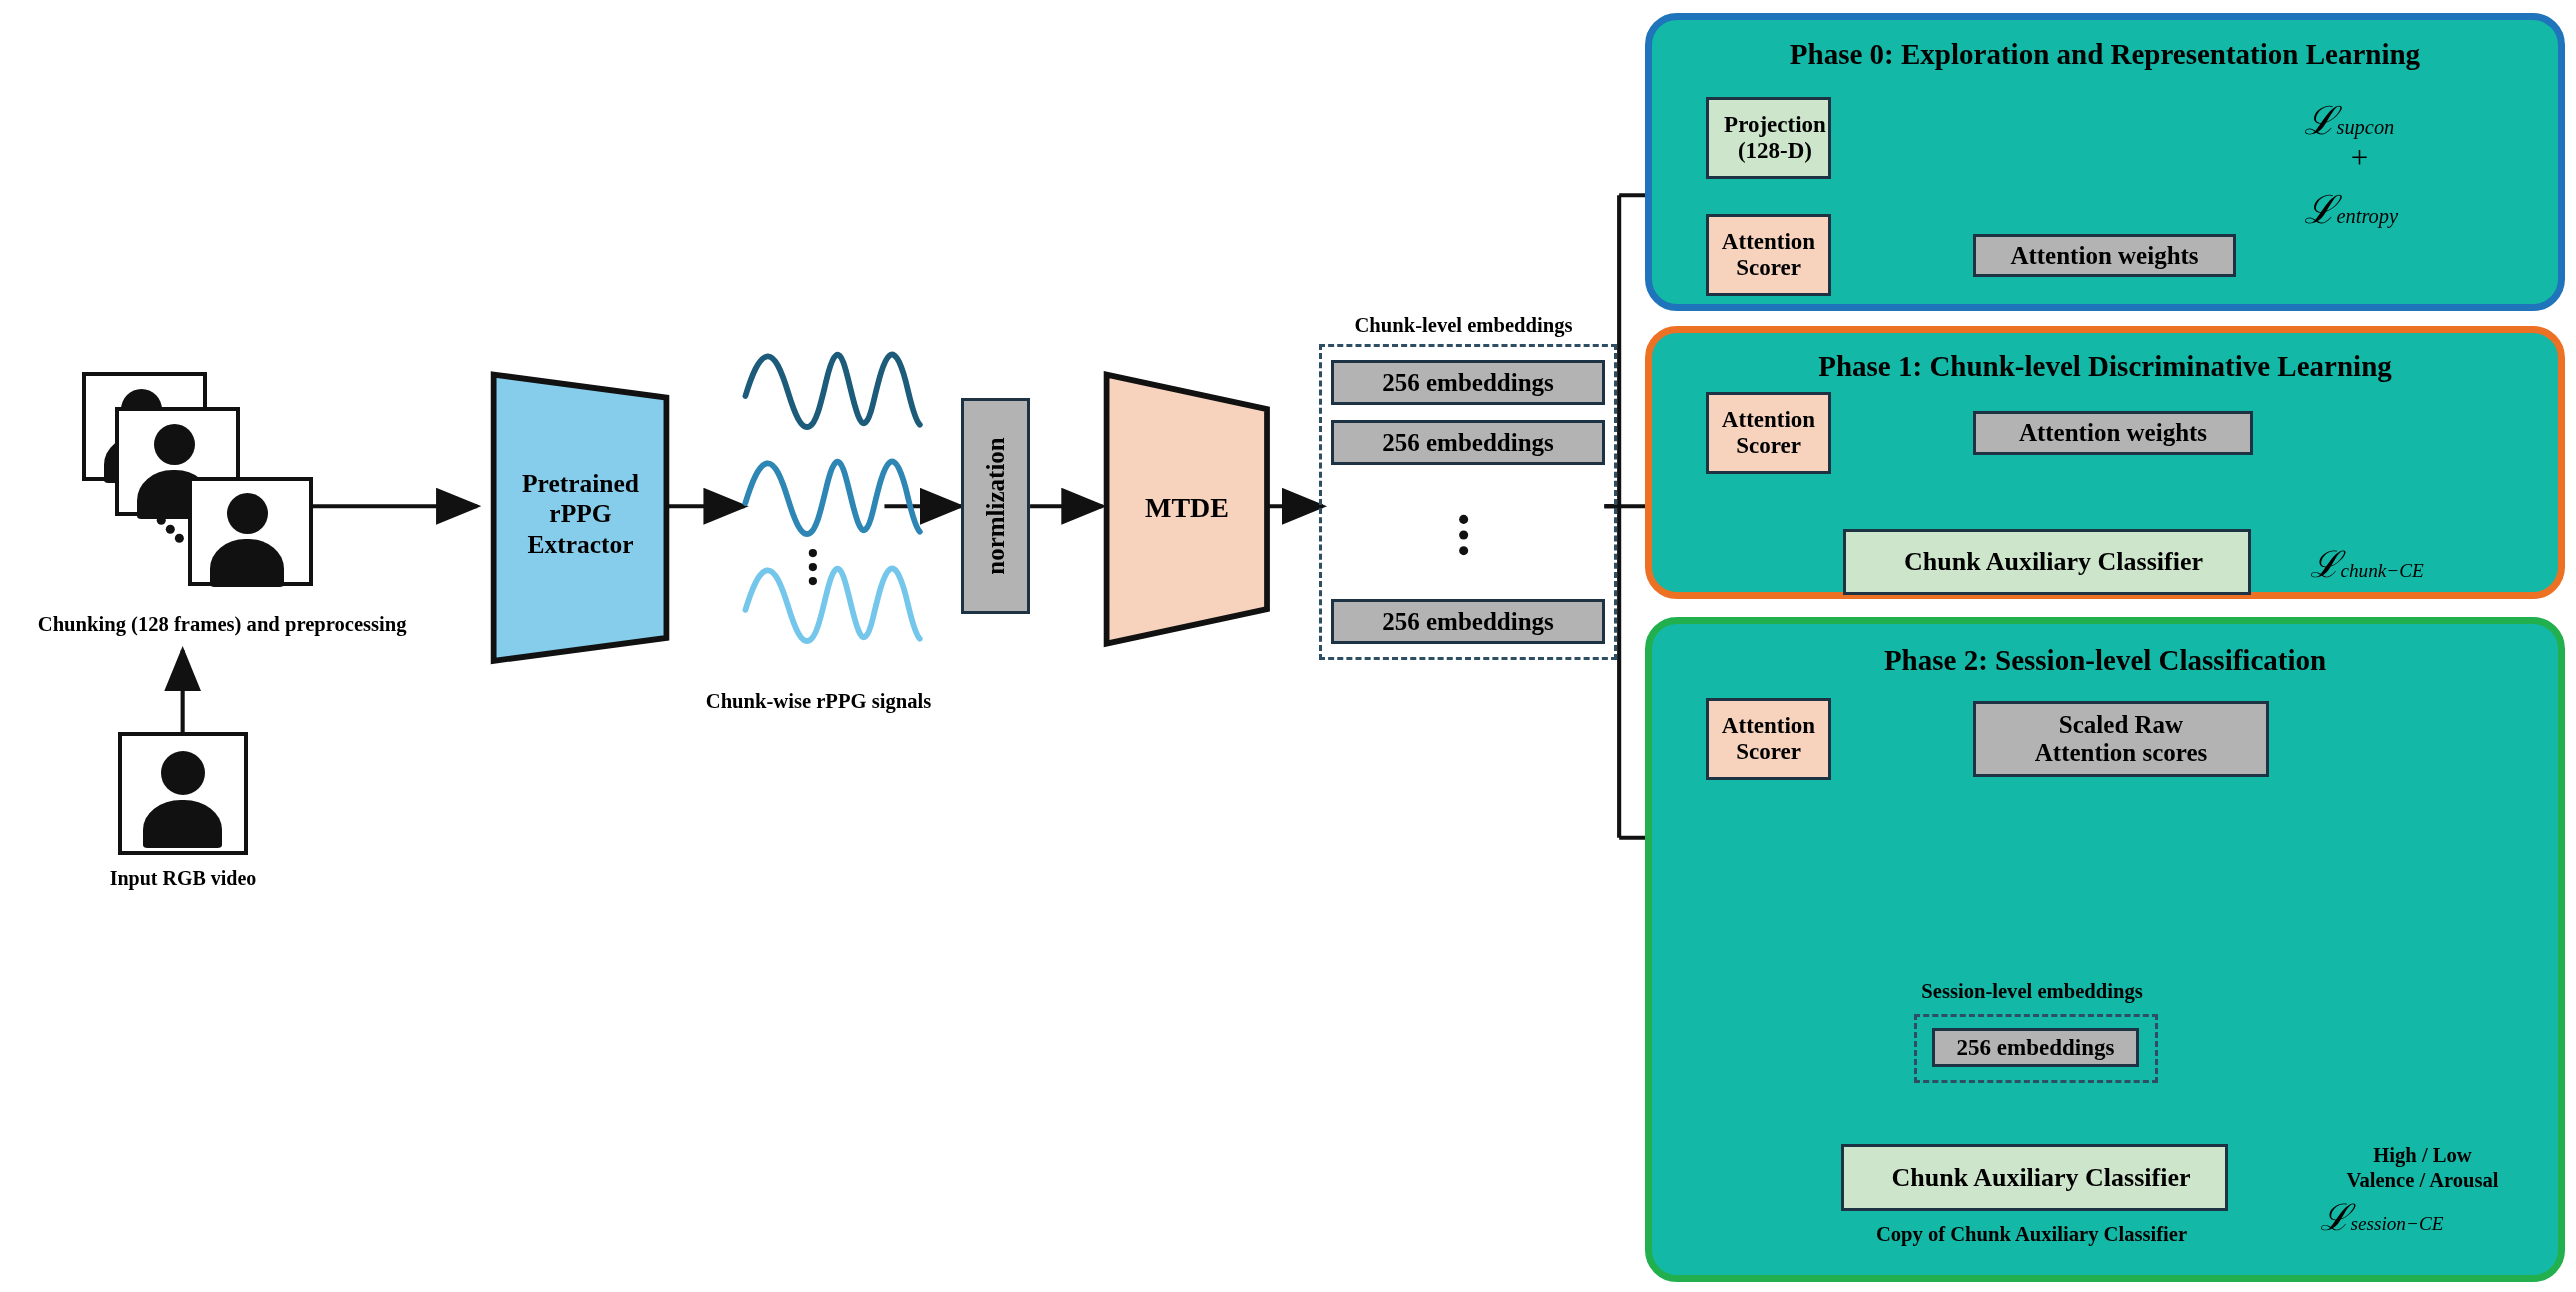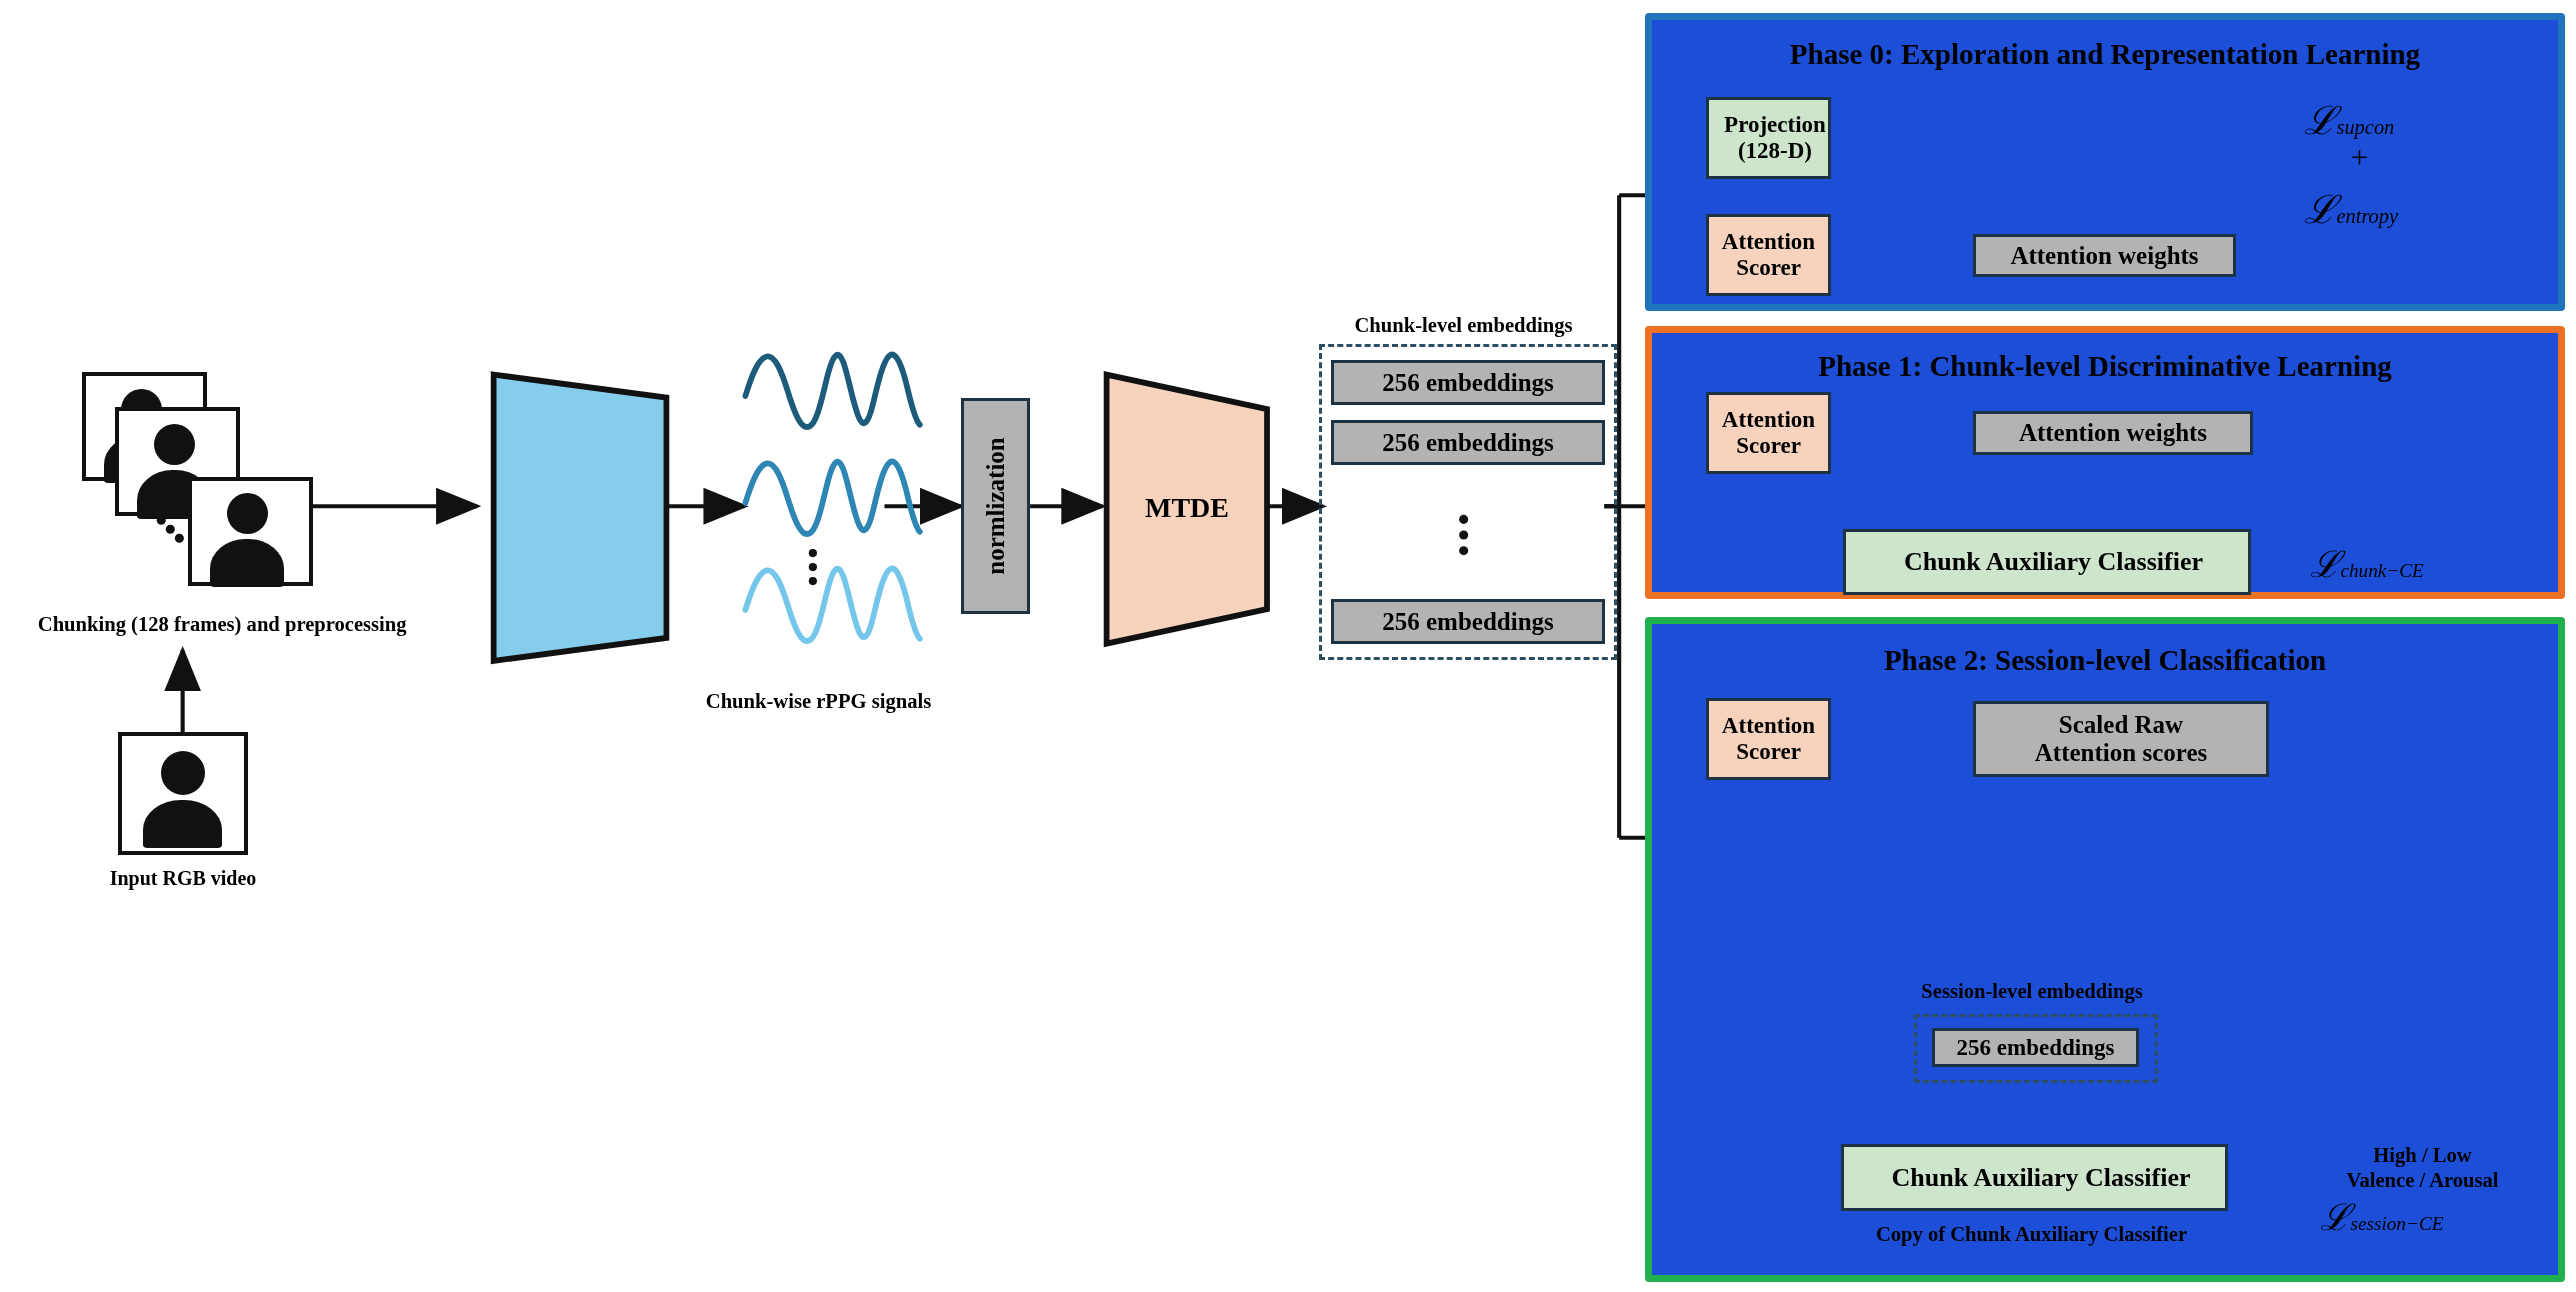--- a/index.html
+++ b/index.html
@@ -17,21 +17,21 @@
   .box.gray{background:#b3b3b3;}
 
   .trap{position:absolute;display:flex;align-items:center;justify-content:center;
         text-align:center;font-weight:bold;line-height:1.18;}
 
   .lbl{position:absolute;font-weight:bold;text-align:center;line-height:1.2;}
   .lbl.norm{font-weight:bold;}
 
   .dashbox{position:absolute;box-sizing:border-box;border:3.3px dashed #2e4e63;background:transparent;}
 
-  .phase{position:absolute;box-sizing:border-box;border-radius:4px;background:#1d4ed8;}
+  .phase{position:absolute;box-sizing:border-box;border-radius:32px;background:#14b8a6;}
   .phase.p0{border:7.4px solid #1f74bb;}
   .phase.p1{border:7.4px solid #ed7124;}
   .phase.p2{border:7.4px solid #22b04e;}
   .phase-title{position:absolute;width:100%;text-align:center;font-weight:bold;}
 
   .loss{position:absolute;font-family:"Liberation Serif","DejaVu Serif",serif;
         font-style:italic;white-space:nowrap;}
   .loss .cal{font-size:1.18em;font-style:italic;font-family:"DejaVu Serif",serif;}
   .loss .sub{font-size:0.62em;font-style:italic;}
   .plus{position:absolute;font-weight:normal;text-align:center;}
@@ -201,20 +201,27 @@
     </div>
   </div>
   <div class="frame" style="left:188px;top:477px;width:125px;height:109px;">
     <div class="person" style="left:0;top:0;width:125px;height:109px;">
       <div class="head" style="left:35px;top:11.5px;width:41px;height:41px;"></div>
       <div class="body" style="left:18px;top:58px;width:74px;height:48px;"></div>
     </div>
   </div>
   <div class="lbl" style="left:8.2px;top:612px;width:428px;font-size:20.6px;">Chunking (128 frames) and preprocessing</div>
 
+  <div class="trap" style="left:498px;top:420px;width:165px;height:189px;font-size:25.5px;">
+    <div>
+      <div>Pretrained</div>
+      <div>rPPG</div>
+      <div>Extractor</div>
+    </div>
+  </div>
 
   <div class="lbl" style="left:654px;top:689px;width:329px;font-size:20.6px;">Chunk-wise rPPG signals</div>
 
   <div class="box gray" style="left:961px;top:398px;width:69px;height:216px;">
     <span class="lbl norm" style="position:static;transform:rotate(-90deg);white-space:nowrap;font-size:25px;">normlization</span>
   </div>
 
   <div class="trap" style="left:1111px;top:481px;width:152px;height:53px;font-size:28px;">MTDE</div>
 
   <div class="lbl" style="left:1307px;top:313px;width:313px;font-size:20.6px;">Chunk-level embeddings</div>

